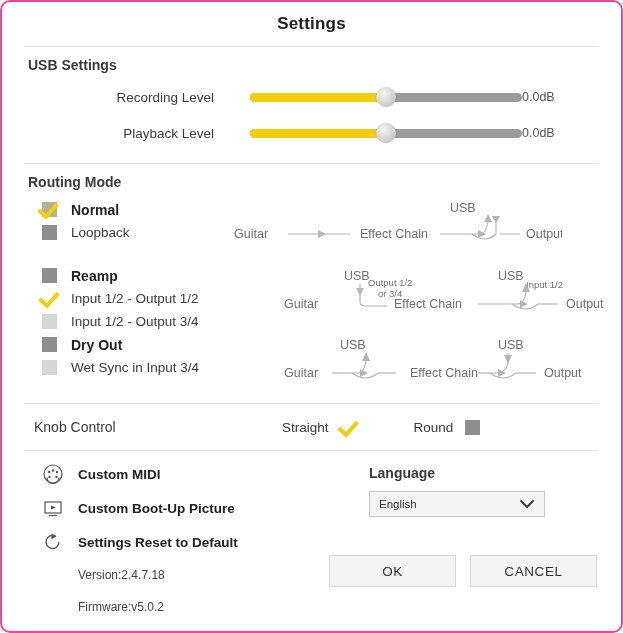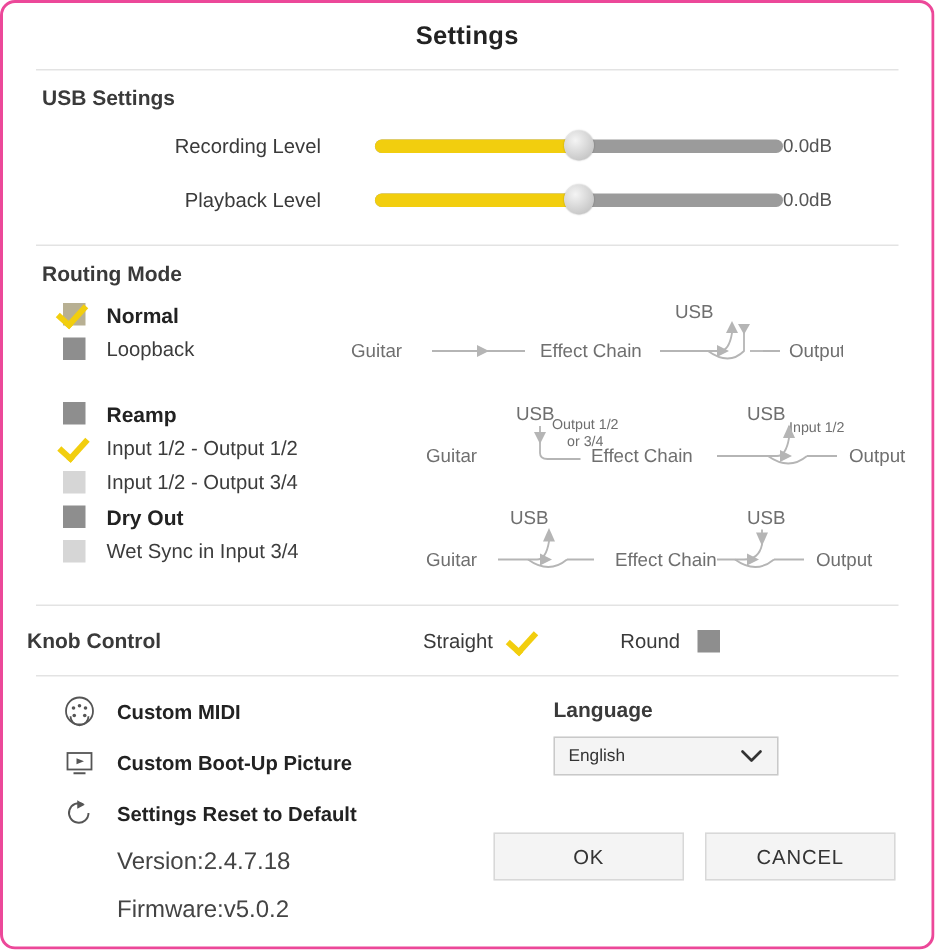--- a/index.html
+++ b/index.html
@@ -59,35 +59,35 @@
                background:#ffffff;transform:translateX(-50%);border-radius:2px;}
   .knob-cap{font-size:12.5px;color:#2b2b2b;margin-top:1px;}
 
   .diagram{flex:1;padding-right:8px;}
   svg{display:block;}
   .dtxt{font-family:"Liberation Sans",sans-serif;font-size:12.5px;fill:#6f6f6f;}
   .dtxt.sm{font-size:9.5px;}
 
   
   .knobctl{display:flex;align-items:center;height:46px;}
-  .knobctl .hd{font-size:14px;font-weight:bold;color:#3a3a3a;padding-left:16px;width:280px;box-sizing:border-box;}
+  .knobctl .hd{font-size:14px;font-weight:normal;color:#3a3a3a;padding-left:32px;width:280px;box-sizing:border-box;}
   .kc-opt{display:flex;align-items:center;font-size:13.5px;color:#3a3a3a;margin-right:58px;}
   .kc-opt .box{margin-left:12px;margin-right:0;}
 
   
   .bottom{display:flex;padding-top:6px;}
   .bleft{width:330px;}
   .brow{display:flex;align-items:center;height:34px;padding-left:40px;}
   .brow .ico{width:22px;height:22px;margin-right:14px;flex:0 0 22px;}
   .brow .lbl{font-size:13.5px;font-weight:bold;color:#222;}
-  .vrow{padding-left:76px;font-size:16px;color:#444;height:32px;display:flex;align-items:center;}
+  .vrow{padding-left:76px;font-size:12px;color:#444;height:32px;display:flex;align-items:center;}
 
   .bright{flex:1;padding-right:24px;}
   .lang-h{font-size:14px;font-weight:bold;color:#3a3a3a;padding:8px 0 10px 40px;}
-  .select{margin-left:40px;width:150px;height:26px;border:1px solid #c9c9c9;background:#f4f4f4;
+  .select{margin-left:40px;width:176px;height:26px;border:1px solid #c9c9c9;background:#f4f4f4;
           display:flex;align-items:center;justify-content:space-between;padding:0 9px;box-sizing:border-box;gap:18px;}
   .select .sv{font-size:11.5px;color:#333;}
 
   .btns{display:flex;justify-content:flex-end;gap:14px;margin-top:38px;padding-right:0px;}
   .btn{width:125px;height:30px;background:#f4f4f4;border:1px solid #d8d8d8;
        display:flex;align-items:center;justify-content:center;font-size:13.5px;color:#333;letter-spacing:.6px;}
 </style>
 </head>
 <body>
 

